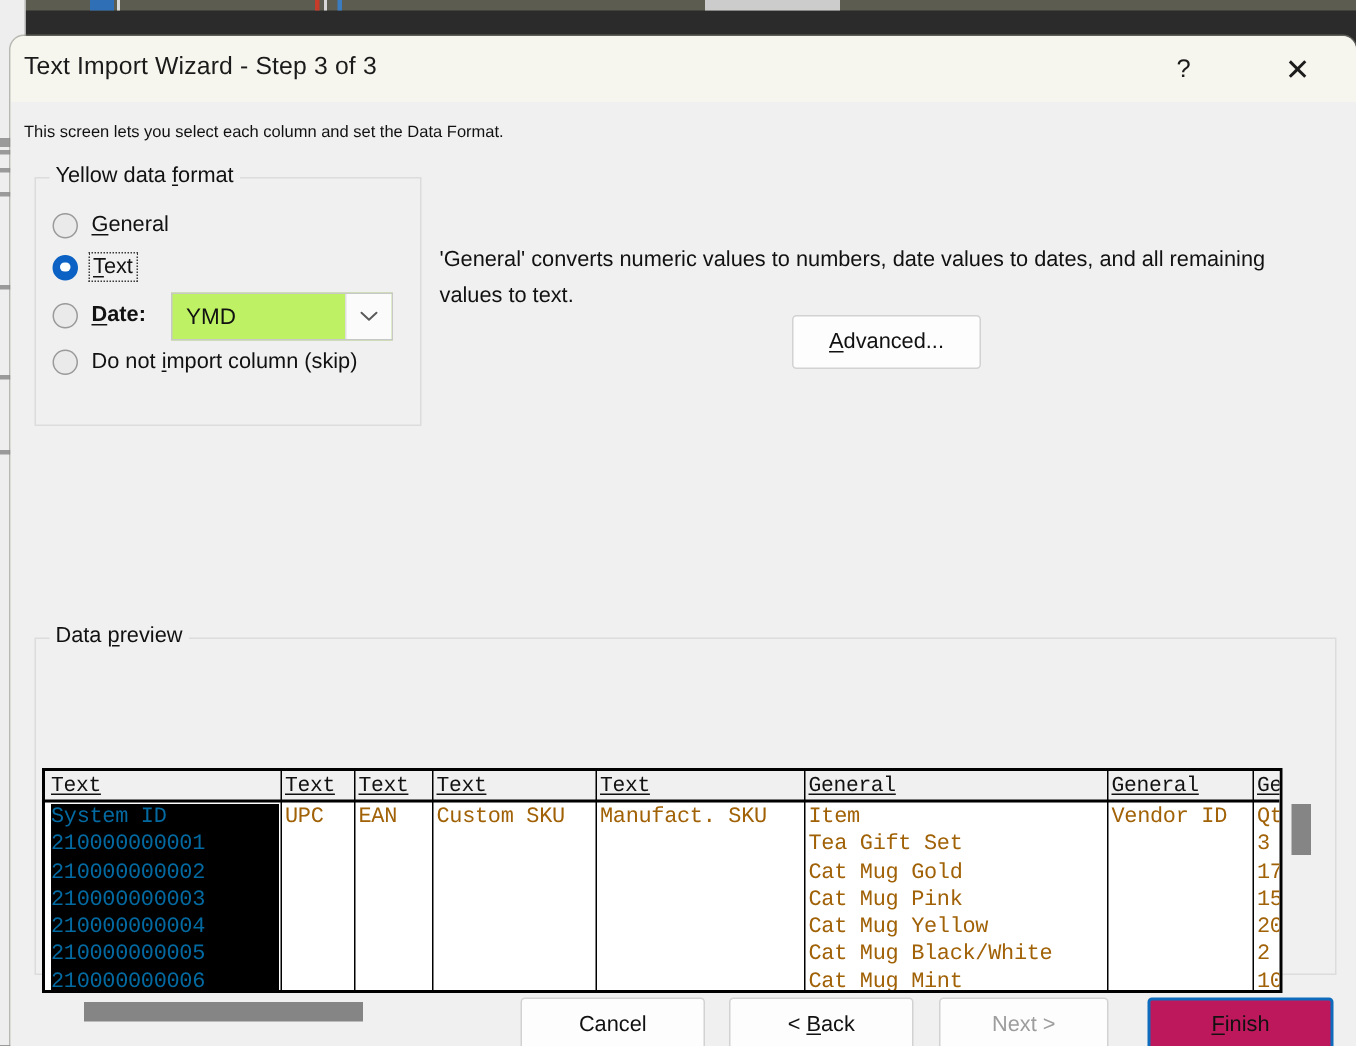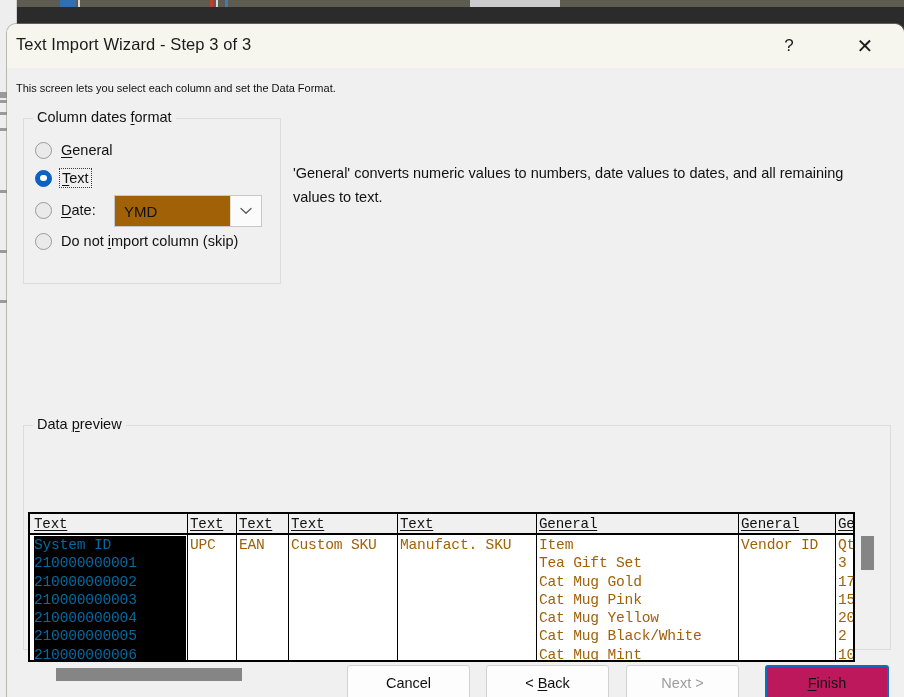--- a/index.html
+++ b/index.html
@@ -175,31 +175,31 @@
     white-space: nowrap;
   }
   .focus-ring {
     outline: 1px dotted #3a3a3a;
     outline-offset: 1px;
     padding: 0 1px;
   }
 
   #radio-general { top: 20px; }
   #radio-text    { top: 48px; }
-  #radio-date    { top: 80px; }
+  #radio-date    { top: 80px; font-weight: bold; }
   #radio-skip    { top: 111px; align-items: center; }
 
   
   #date-combo {
     position: absolute;
     left: 90px;
     top: 76px;
     width: 148px;
     height: 32px;
-    background: #a16207;
+    background: #bef264;
     border: 1px solid #c8c8c8;
     box-sizing: border-box;
     display: flex;
     align-items: center;
     cursor: default;
   }
   #date-combo-value {
     margin-left: 9px;
     font-size: 15px;
     color: #111;
@@ -389,21 +389,21 @@
     <div class="titlebtn" id="close-button">
       <span>✕</span>
     </div>
   </div>
 
   <div id="client">
 
     <div id="intro-text">This screen lets you select each column and set the Data Format.</div>
 
     <div class="groupbox" id="group-format">
-      <div class="grouplabel"><span>Column dates </span><span class="ul">f</span><span>ormat</span></div>
+      <div class="grouplabel"><span>Yellow data </span><span class="ul">f</span><span>ormat</span></div>
 
       <div class="radio-row" id="radio-general">
         <span class="radio-dot"></span>
         <span class="radio-label"><span></span><span class="ul">G</span><span>eneral</span></span>
       </div>
 
       <div class="radio-row" id="radio-text">
         <span class="radio-dot checked"></span>
         <span class="radio-label focus-ring"><span></span><span class="ul">T</span><span>ext</span></span>
       </div>
@@ -423,20 +423,23 @@
       </div>
 
       <div class="radio-row" id="radio-skip">
         <span class="radio-dot"></span>
         <span class="radio-label"><span>Do not </span><span class="ul">i</span><span>mport column (skip)</span></span>
       </div>
     </div>
 
     <div id="format-desc">'General' converts numeric values to numbers, date values to dates, and all remaining values to text.</div>
 
+    <div id="advanced-button">
+      <span><span></span><span class="ul">A</span><span>dvanced...</span></span>
+    </div>
 
     <div class="groupbox" id="group-preview">
       <div class="grouplabel"><span>Data </span><span class="ul">p</span><span>review</span></div>
 
       <div id="preview-viewport">
         <div id="preview-inner">
           <div class="hdr-band"></div>
 
         <div class="col-hdr" style="left: 4px;">Text</div>
             <div class="col-cells selected" style="left: 4px; width: 152px;">System ID

